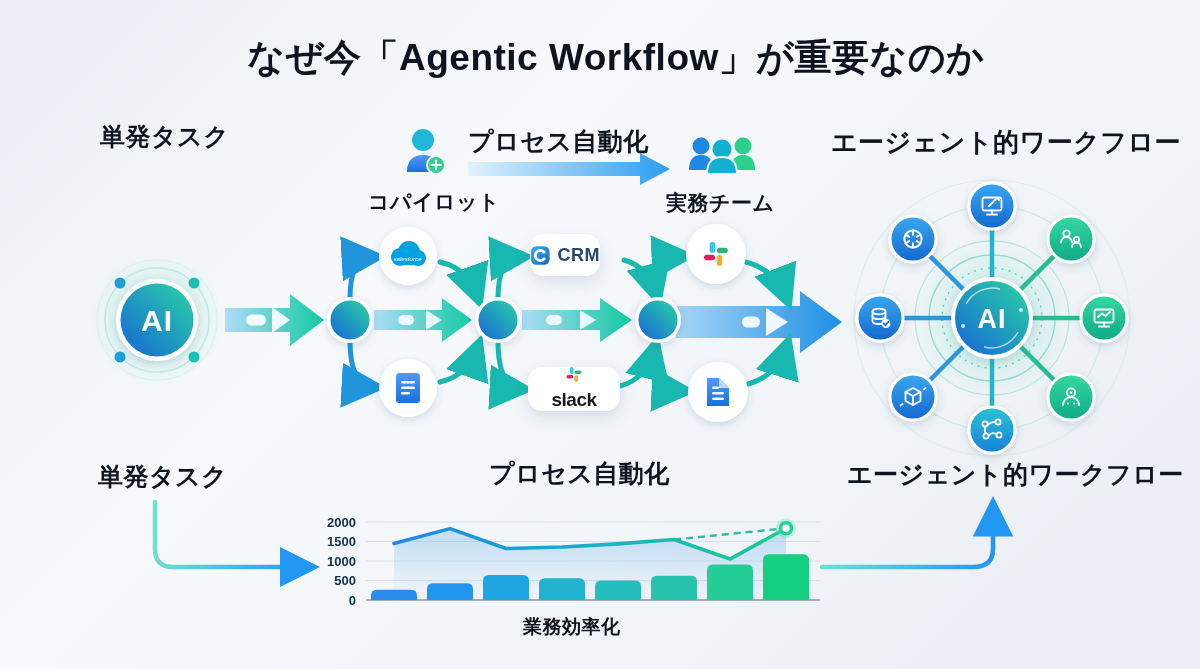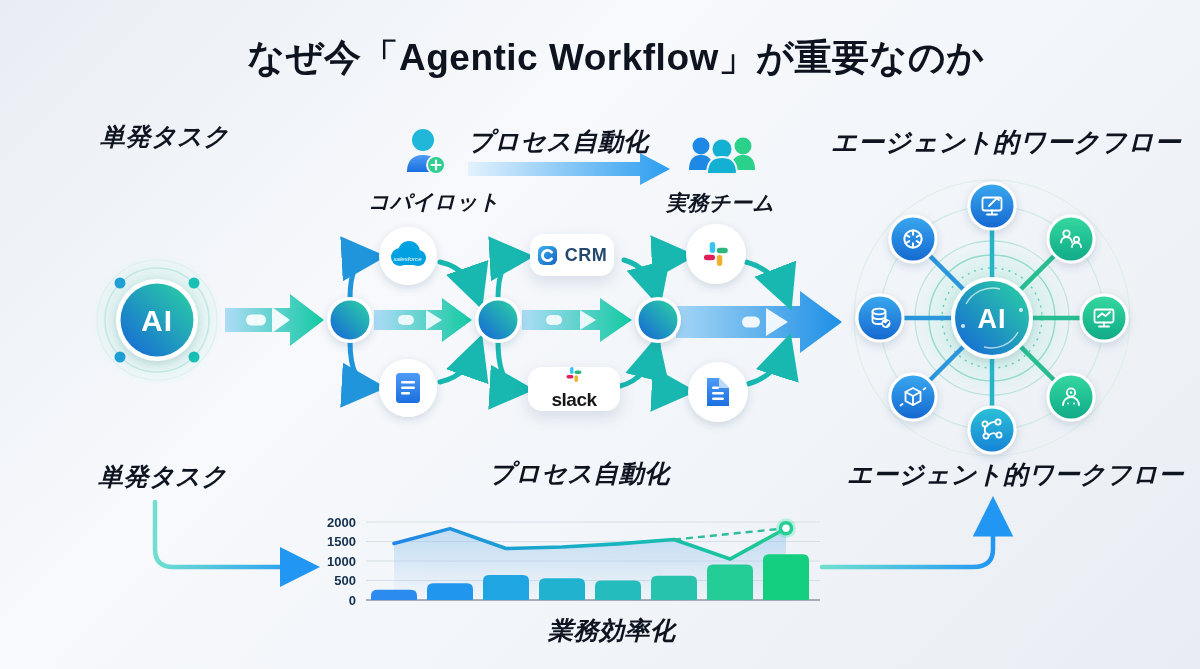--- a/index.html
+++ b/index.html
@@ -1,19 +1,19 @@
 <!DOCTYPE html>
 <html><head>
 <meta charset="utf-8">
 <style>
   html,body{margin:0;padding:0;}
   body{width:1200px;height:669px;overflow:hidden;position:relative;
        font-family:"Liberation Sans","DejaVu Sans",sans-serif;
        background:linear-gradient(135deg,#e9edf3 0%,#f7f9fc 35%,#f2f5f9 60%,#e9edf3 100%);}
-  .label{position:absolute;font-weight:700;color:#0e1520;white-space:nowrap;letter-spacing:.5px;font-style:italic;}
+  .label{position:absolute;font-weight:700;color:#0e1520;white-space:nowrap;letter-spacing:.5px;}
   .title{position:absolute;left:0;right:0;top:33px;text-align:center;font-size:37px;font-weight:800;color:#0d141f;letter-spacing:.5px;margin-left:32px;}
   svg.layer{position:absolute;left:0;top:0;pointer-events:none;}
   .pill{position:absolute;background:#fff;border-radius:14px;display:flex;align-items:center;justify-content:center;gap:7px;
         box-shadow:0 6px 16px rgba(30,60,110,.14);}
   .pill .txt{font-weight:800;}
 </style>
 </head>
 <body>
 
 <div class="title">なぜ今「Agentic Workflow」が重要なのか</div>
@@ -341,21 +341,21 @@
     <path d="M595,600 L595,586.5 Q595,580.5 601,580.5 L635,580.5 Q641,580.5 641,586.5 L641,600 Z" fill="#25bcbd"></path>
     <path d="M651,600 L651,581.82 Q651,575.82 657,575.82 L691,575.82 Q697,575.82 697,581.82 L697,600 Z" fill="#27c3ac"></path>
     <path d="M707,600 L707,570.51 Q707,564.51 713,564.51 L747,564.51 Q753,564.51 753,570.51 L753,600 Z" fill="#24cc96"></path>
     <path d="M763,600 L763,560.37 Q763,554.37 769,554.37 L803,554.37 Q809,554.37 809,560.37 L809,600 Z" fill="#15cf80"></path>
     <polyline points="394,543.45 450,528.63 506,548.52 562,546.96 618,543.84 674,539.55 730,559.05 786,528.24" fill="none" stroke="url(#lineGrad)" stroke-width="3.6" stroke-linejoin="round" stroke-linecap="round"></polyline>
     <line x1="674" y1="539.55" x2="786" y2="528.24" stroke="#2dbd9c" stroke-width="2.4" stroke-dasharray="7 5"></line>
     <circle cx="786" cy="528.24" r="10" fill="#2ee8ae" fill-opacity="0.28"></circle>
     <circle cx="786" cy="528.24" r="5.5" fill="#fff" stroke="#27cf94" stroke-width="3.6"></circle>
   </svg>
 
-<div class="pill" style="left:530px;top:234px;width:84px;height:42px;">
+<div class="pill" style="left:530px;top:234px;width:70px;height:42px;">
   <svg width="21" height="21" viewBox="0 0 22 22">
     <rect x="1" y="1" width="20" height="20" rx="6" fill="url(#gCrmLogo)"></rect>
     <path d="M15.2,7.5 A5.4,5.4 0 1 0 15.2,14.5" stroke="#fff" stroke-width="3" fill="none" stroke-linecap="round"></path>
   </svg>
   <span class="txt" style="font-size:18px;color:#24486e;letter-spacing:.5px;">CRM</span>
 </div>
 <div class="pill" style="left:528px;top:367px;width:92px;height:44px;flex-direction:column;">
   <svg width="20" height="20" viewBox="-12 -12 24 24">
     <rect x="-6.3" y="-12" width="5.5" height="11" rx="2.7" fill="#36C5F0"></rect>
     <rect x="0.8" y="-6.3" width="11" height="5.5" rx="2.7" fill="#2EB67D"></rect>
@@ -367,13 +367,13 @@
 
 <div class="label" style="left:100px;top:120px;font-size:25px;">単発タスク</div>
 <div class="label" style="left:368px;top:188px;font-size:21px;">コパイロット</div>
 <div class="label" style="left:468px;top:125px;font-size:25px;">プロセス自動化</div>
 <div class="label" style="left:666px;top:189px;font-size:21px;text-align:center;">実務チーム</div>
 <div class="label" style="left:831px;top:125px;font-size:26px;">エージェント的ワークフロー</div>
 
 <div class="label" style="left:98px;top:460px;font-size:25px;">単発タスク</div>
 <div class="label" style="left:489px;top:457px;font-size:25px;">プロセス自動化</div>
 <div class="label" style="left:847px;top:458px;font-size:25px;">エージェント的ワークフロー</div>
-<div class="label" style="left:548px;top:614px;font-size:25px;">業務効率化</div>
+<div class="label" style="left:523px;top:614px;font-size:19px;">業務効率化</div>
 
 </body></html>

